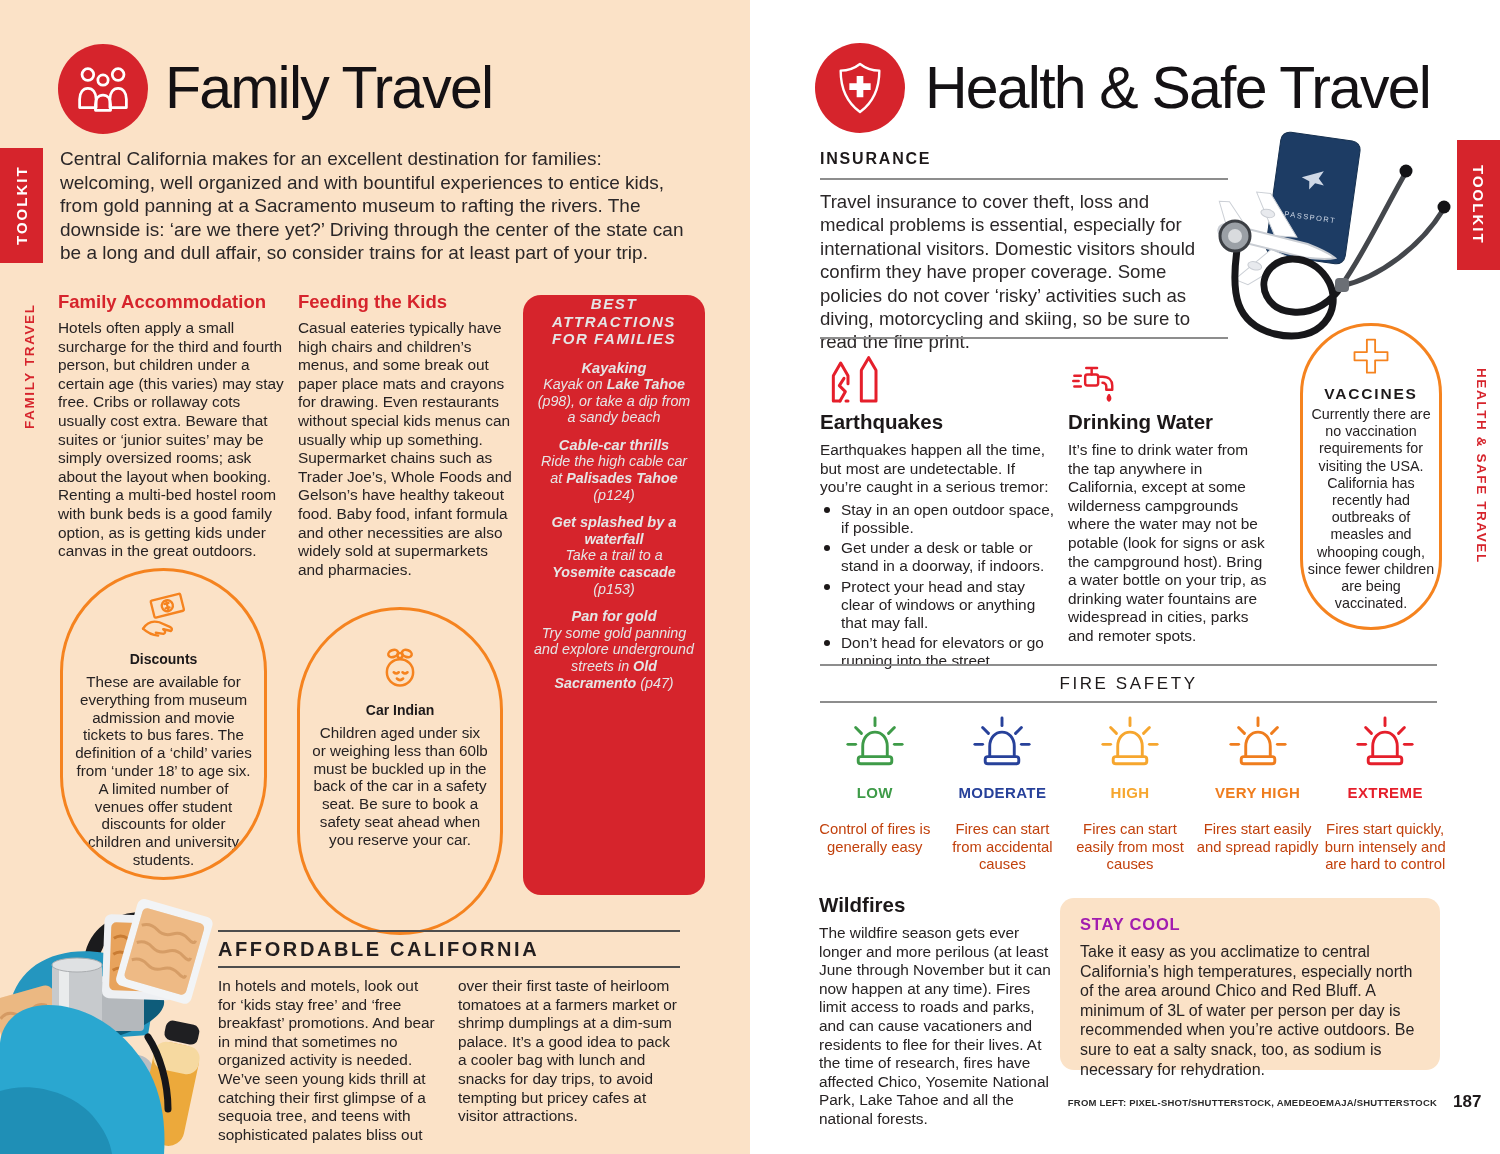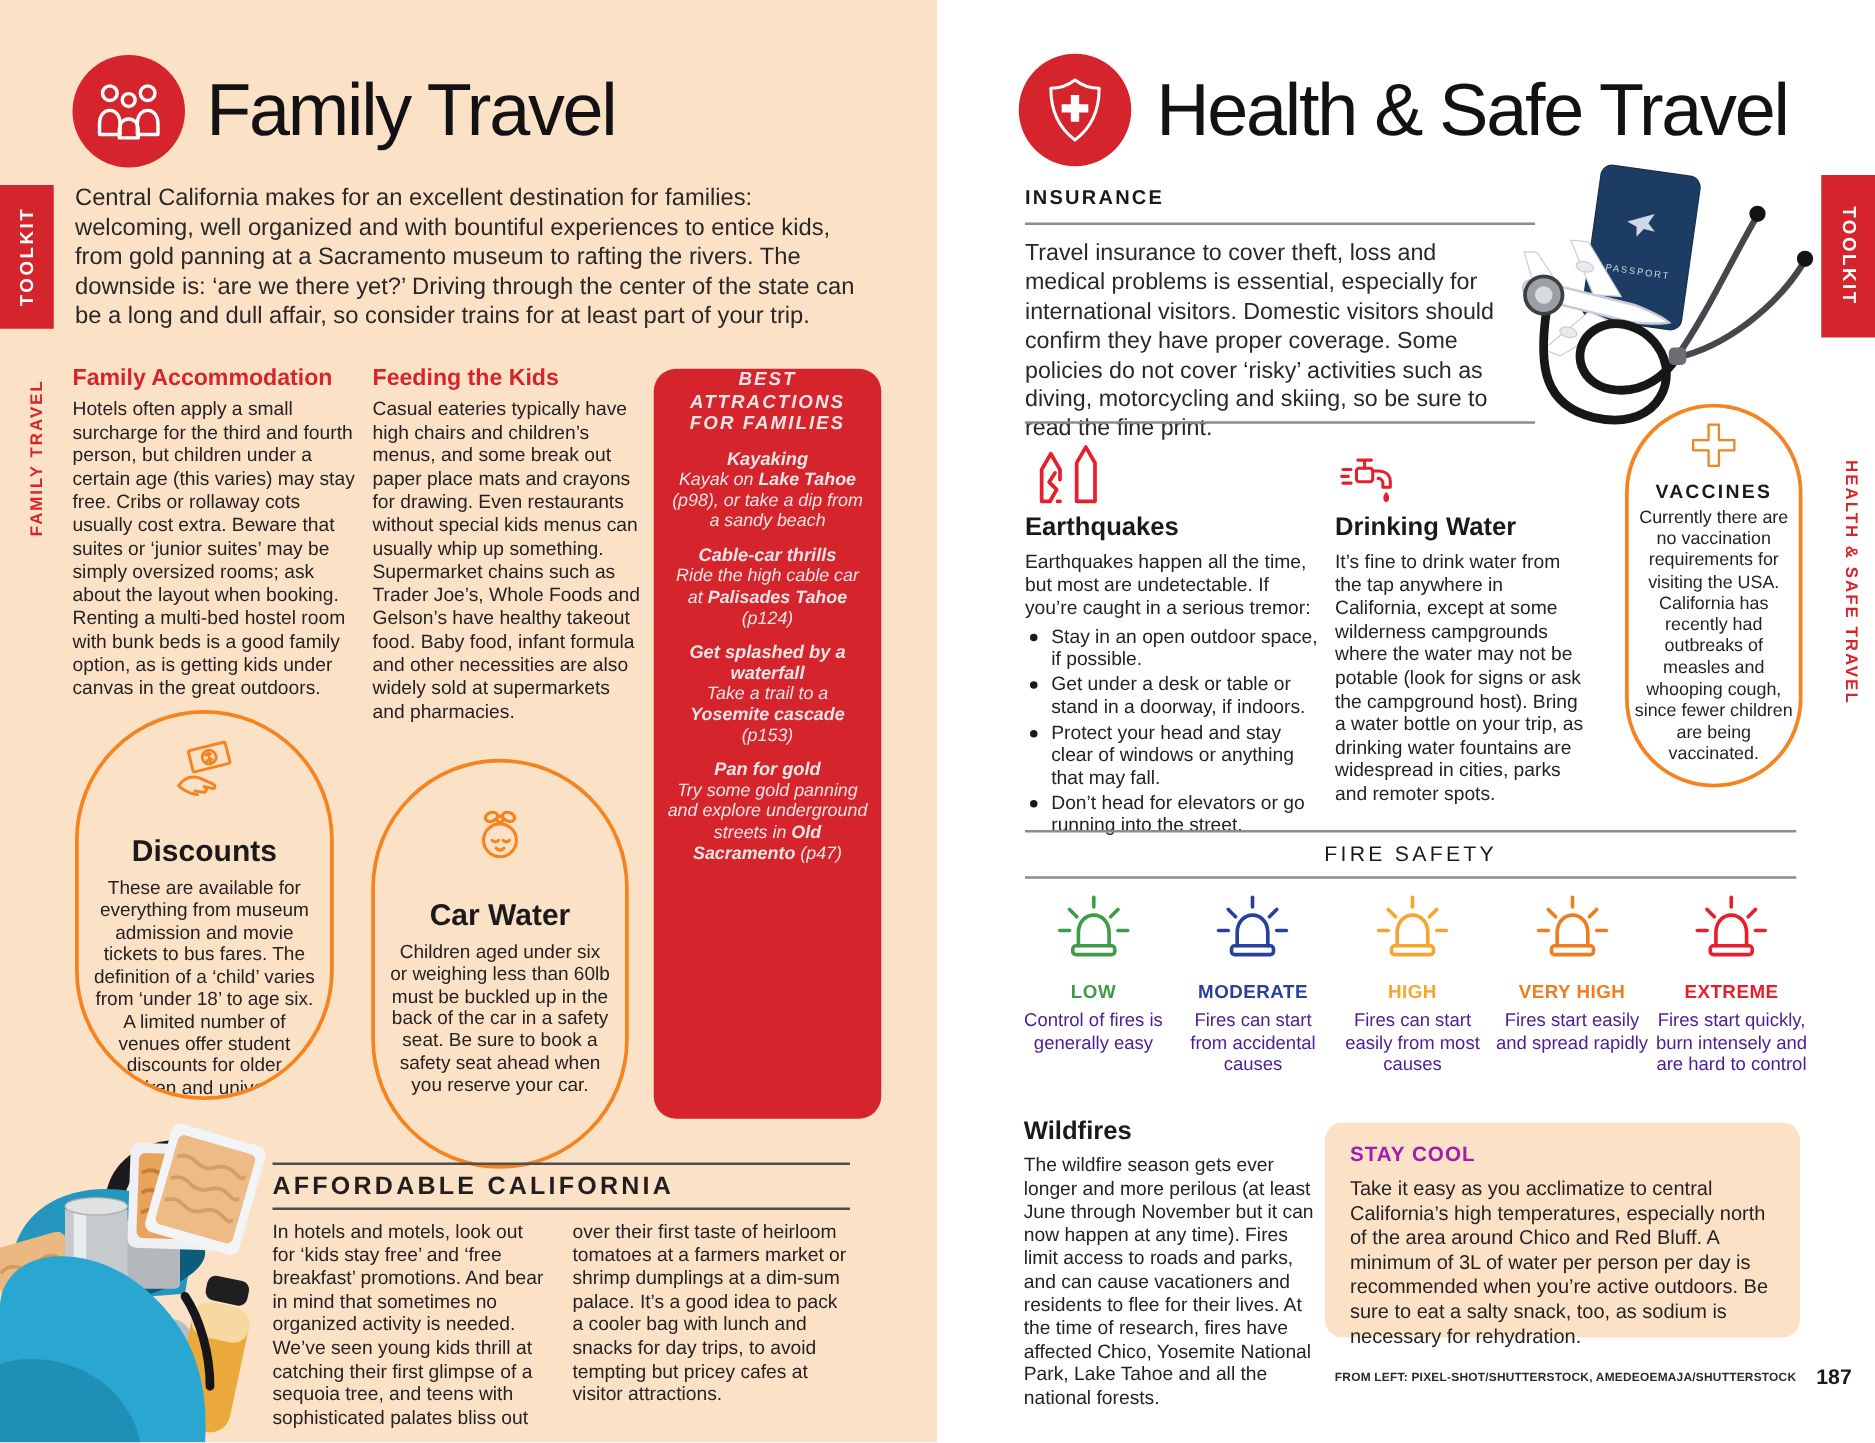--- a/index.html
+++ b/index.html
@@ -30,38 +30,38 @@
   .redbox{background:var(--red);border-radius:18px;color:#e5e5e5;text-align:center;
           padding:0 11px 14px;box-sizing:border-box;overflow:hidden;font-style:italic;}
   .redbox-h{font-weight:bold;font-size:15px;letter-spacing:1.6px;line-height:17.5px;margin-bottom:12px;}
   .attr-item{margin-bottom:11px;}
   .attr-title{font-weight:bold;font-size:14.6px;line-height:16.6px;}
   .attr-body{font-size:14.3px;line-height:16.6px;}
   .attr-body .b{font-weight:bold;}
   
   .capsule{border:3px solid var(--orange);border-radius:999px;box-sizing:border-box;
            display:flex;flex-direction:column;align-items:center;text-align:center;overflow:hidden;}
-  .cap-h{font-weight:bold;font-size:24px;color:#1c191a;margin:23px 0 6px;}
+  .cap-h{font-weight:bold;font-size:14px;color:#1c191a;margin:6px 0 6px;}
   .cap-b{font-size:15.2px;line-height:17.8px;color:#262223;}
   
   .aff-rule{background:#4d4d4d;height:2px;}
   .aff-title{font-weight:bold;font-size:20px;letter-spacing:2.6px;color:#221e1f;}
   
   .kicker{font-weight:bold;font-size:16px;letter-spacing:1.8px;color:#1d191a;}
   .rule{background:var(--rule);height:1.5px;}
   .para{font-size:18.6px;line-height:23.4px;color:#2b2728;margin:0;}
   .sec-h{font-weight:bold;font-size:20.5px;color:#1c1819;margin:0 0 7px;}
   .bullets{list-style:none;margin:4px 0 0;padding:0;}
   .bullets li{position:relative;padding-left:21px;font-size:15.4px;line-height:17.8px;color:#262223;margin-bottom:3px;}
   .bullets li::before{content:"";position:absolute;left:4px;top:6px;width:6px;height:6px;border-radius:50%;background:#1c1819;}
   .fire-title{font-weight:normal;font-size:17px;letter-spacing:2.6px;text-align:center;color:#1d191a;}
   .fire-grid{display:flex;gap:2px;}
   .fire-col{flex:1;text-align:center;}
   .fire-label{font-weight:bold;font-size:15px;letter-spacing:0.4px;margin-top:4px;}
-  .fire-desc{font-size:14.8px;line-height:17.6px;color:#4c1d95;margin-top:7px;}
+  .fire-desc{font-size:14.8px;line-height:17.6px;color:#c2410c;margin-top:20px;}
   .staycool{background:var(--peach);border-radius:14px;box-sizing:border-box;padding:17px 20px;}
   .staycool-h{font-weight:bold;font-size:16.5px;letter-spacing:0.8px;margin:0 0 8px;color:#a21caf;}
   .staycool-b{font-size:16px;line-height:19.6px;margin:0;color:#262223;}
   .credit{font-size:9.5px;font-weight:bold;letter-spacing:0.2px;color:#2a2a2a;text-align:right;}
   .pagenum{font-weight:bold;font-size:17px;color:#1d191a;}
   svg{display:block;}
 </style>
 </head>
 <body>
 
@@ -139,21 +139,21 @@
     <div class="abs capsule" style="left:297px;top:607px;width:206px;height:328px;padding:26px 14px;">
       <span>
         <svg viewBox="0 0 96 96" width="60" height="60" fill="none" stroke="#f5831f" stroke-width="4" stroke-linecap="round" stroke-linejoin="round">
           <circle cx="48" cy="58" r="21"></circle>
           <circle cx="48" cy="31" r="4"></circle>
           <ellipse cx="37" cy="28" rx="8" ry="5.5" transform="rotate(-20 37 28)"></ellipse>
           <ellipse cx="59" cy="28" rx="8" ry="5.5" transform="rotate(20 59 28)"></ellipse>
           <path d="M38,58 q4,4 8,0 M52,58 q4,4 8,0 M43,68 q5,5 10,0"></path>
         </svg>
       </span>
-      <div class="cap-h">Car Water</div>
+      <div class="cap-h">Car Indian</div>
       <div class="cap-b" style="width:176px;">Children aged under six or weighing less than 60lb must be buckled up in the back of the car in a safety seat. Be sure to book a safety seat ahead when you reserve your car.</div>
     </div>
 
     <div class="abs aff-rule" style="left:218px;top:930px;width:462px;"></div>
     <div class="abs aff-title" style="left:218px;top:938px;">AFFORDABLE CALIFORNIA</div>
     <div class="abs aff-rule" style="left:218px;top:966px;width:462px;height:1.5px;"></div>
     <p class="body-txt abs" style="left:218px;top:977px;width:220px;">In hotels and motels, look out for ‘kids stay free’ and ‘free breakfast’ promotions. And bear in mind that sometimes no organized activity is needed. We’ve seen young kids thrill at catching their first glimpse of a sequoia tree, and teens with sophisticated palates bliss out</p>
     <p class="body-txt abs" style="left:458px;top:977px;width:222px;">over their first taste of heirloom tomatoes at a farmers market or shrimp dumplings at a dim-sum palace. It’s a good idea to pack a cooler bag with lunch and snacks for day trips, to avoid tempting but pricey cafes at visitor attractions.</p>
 
     <span class="abs" style="left:0;top:893px;">

